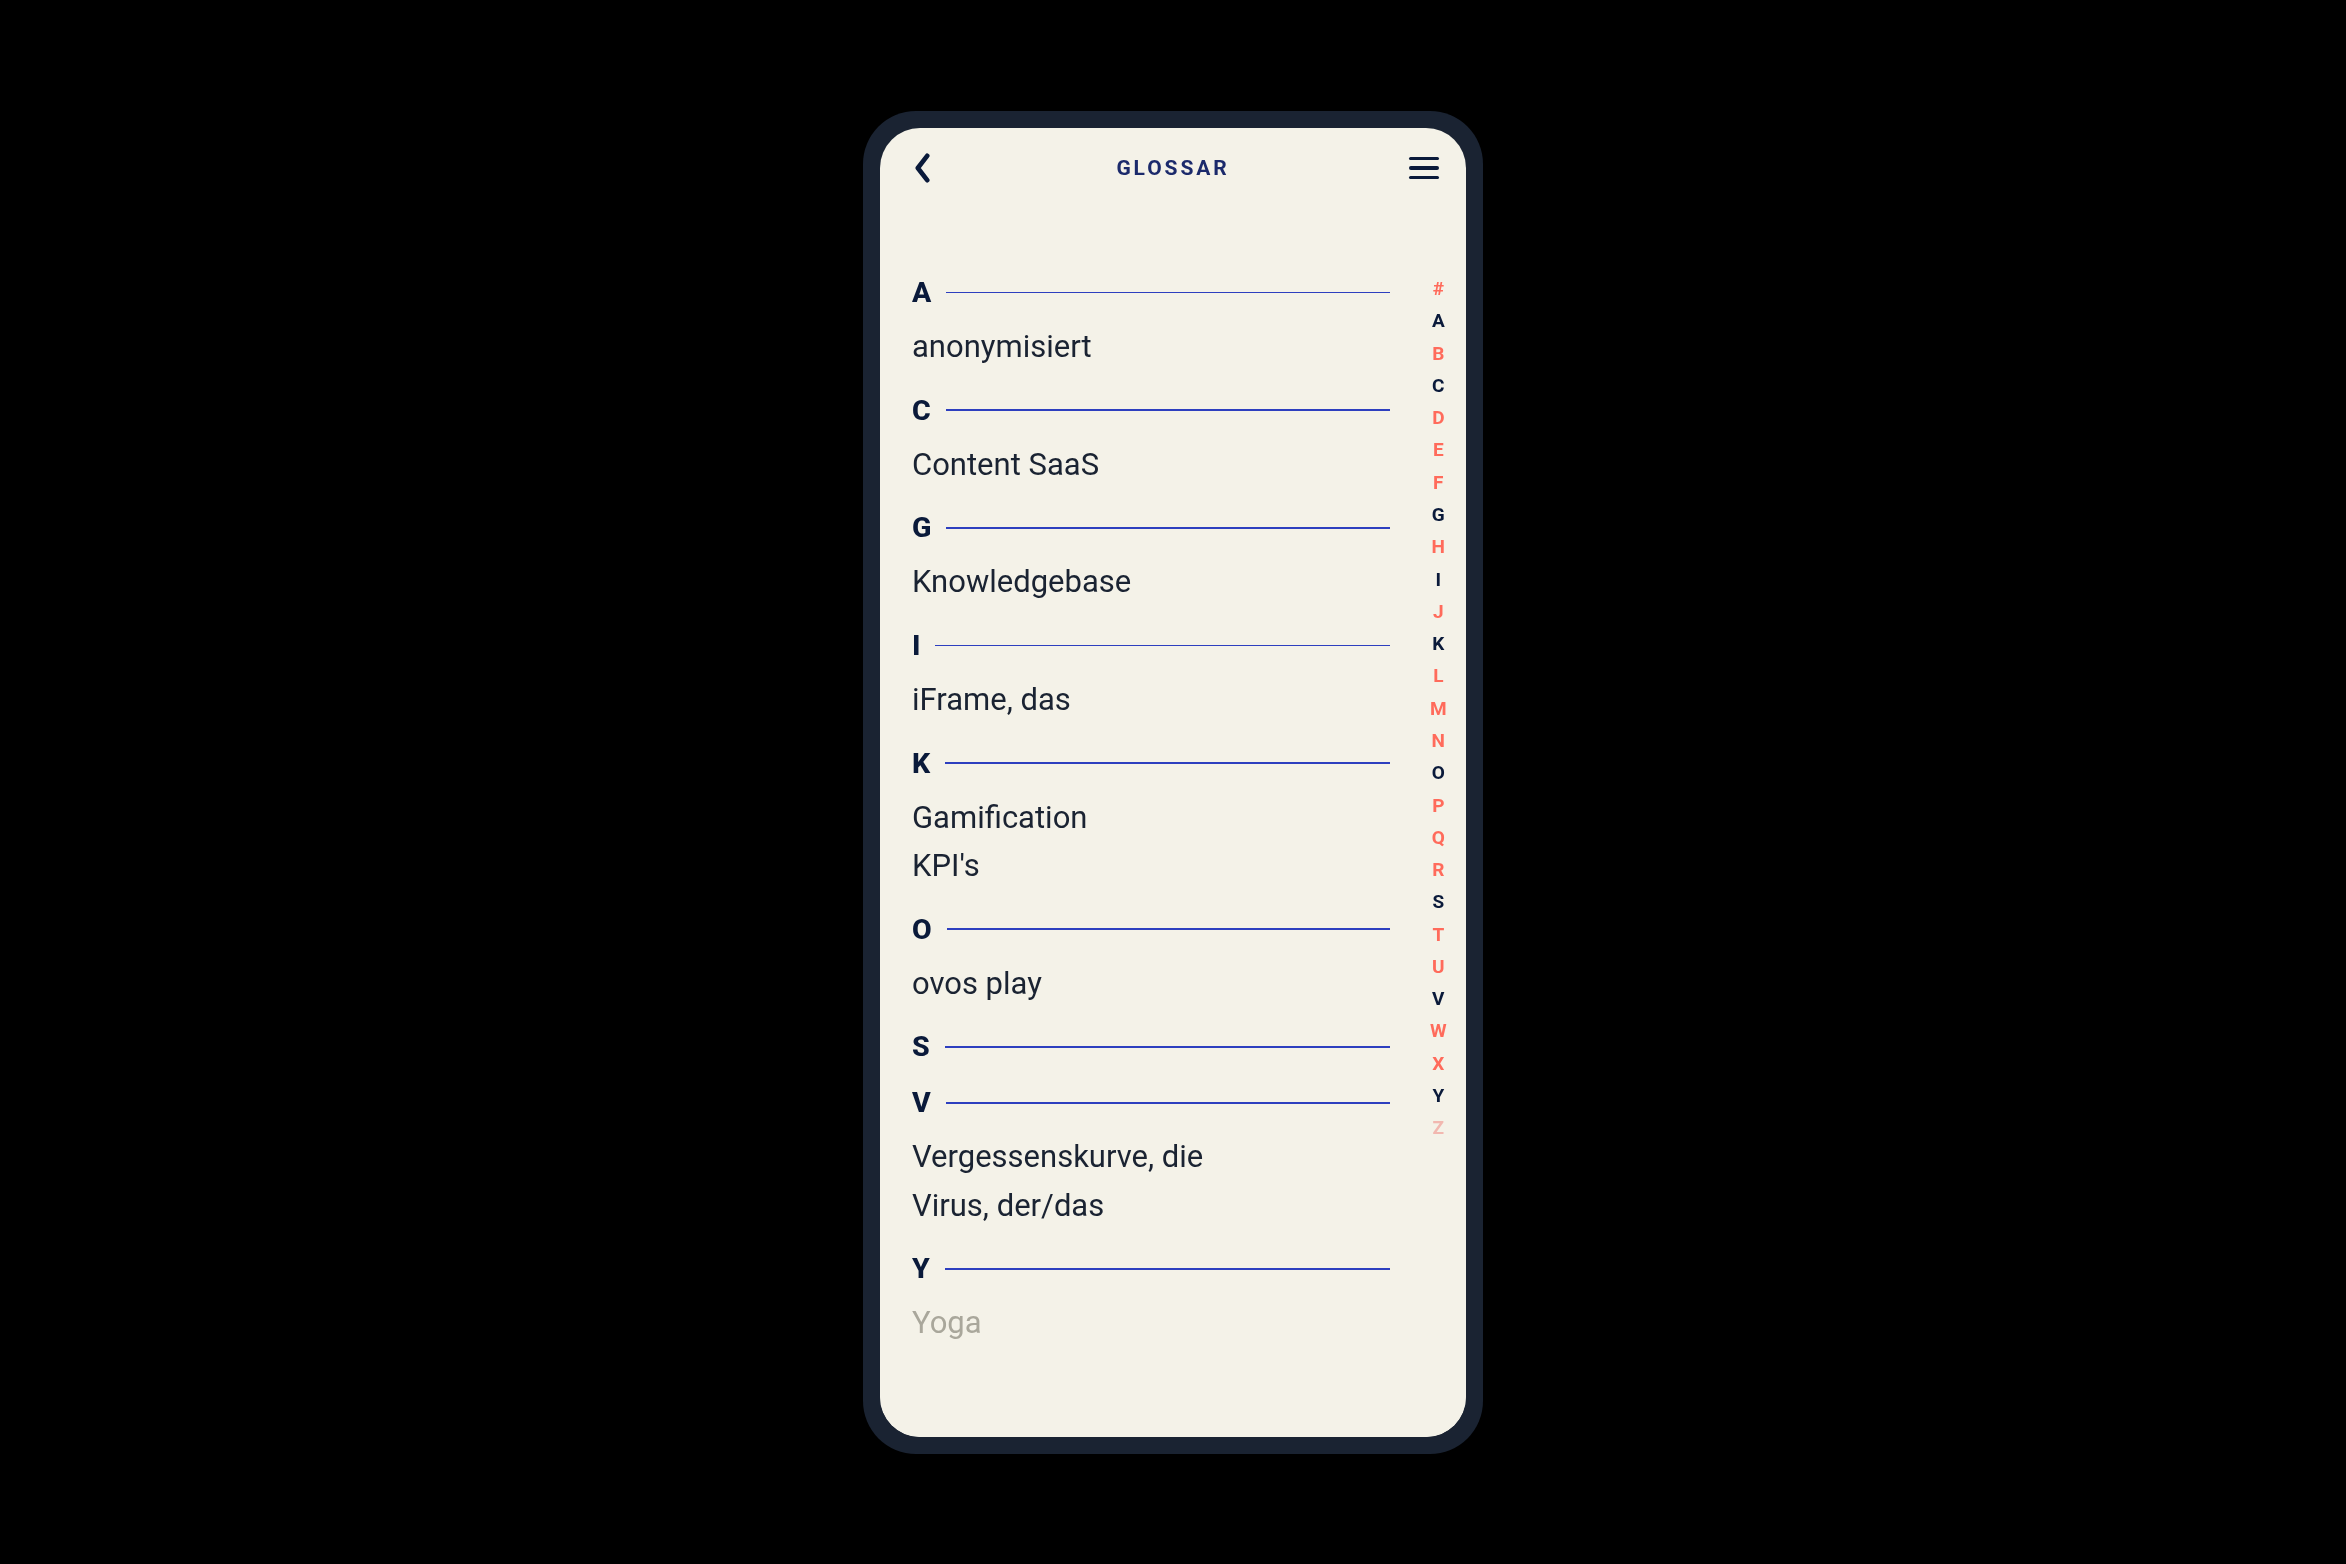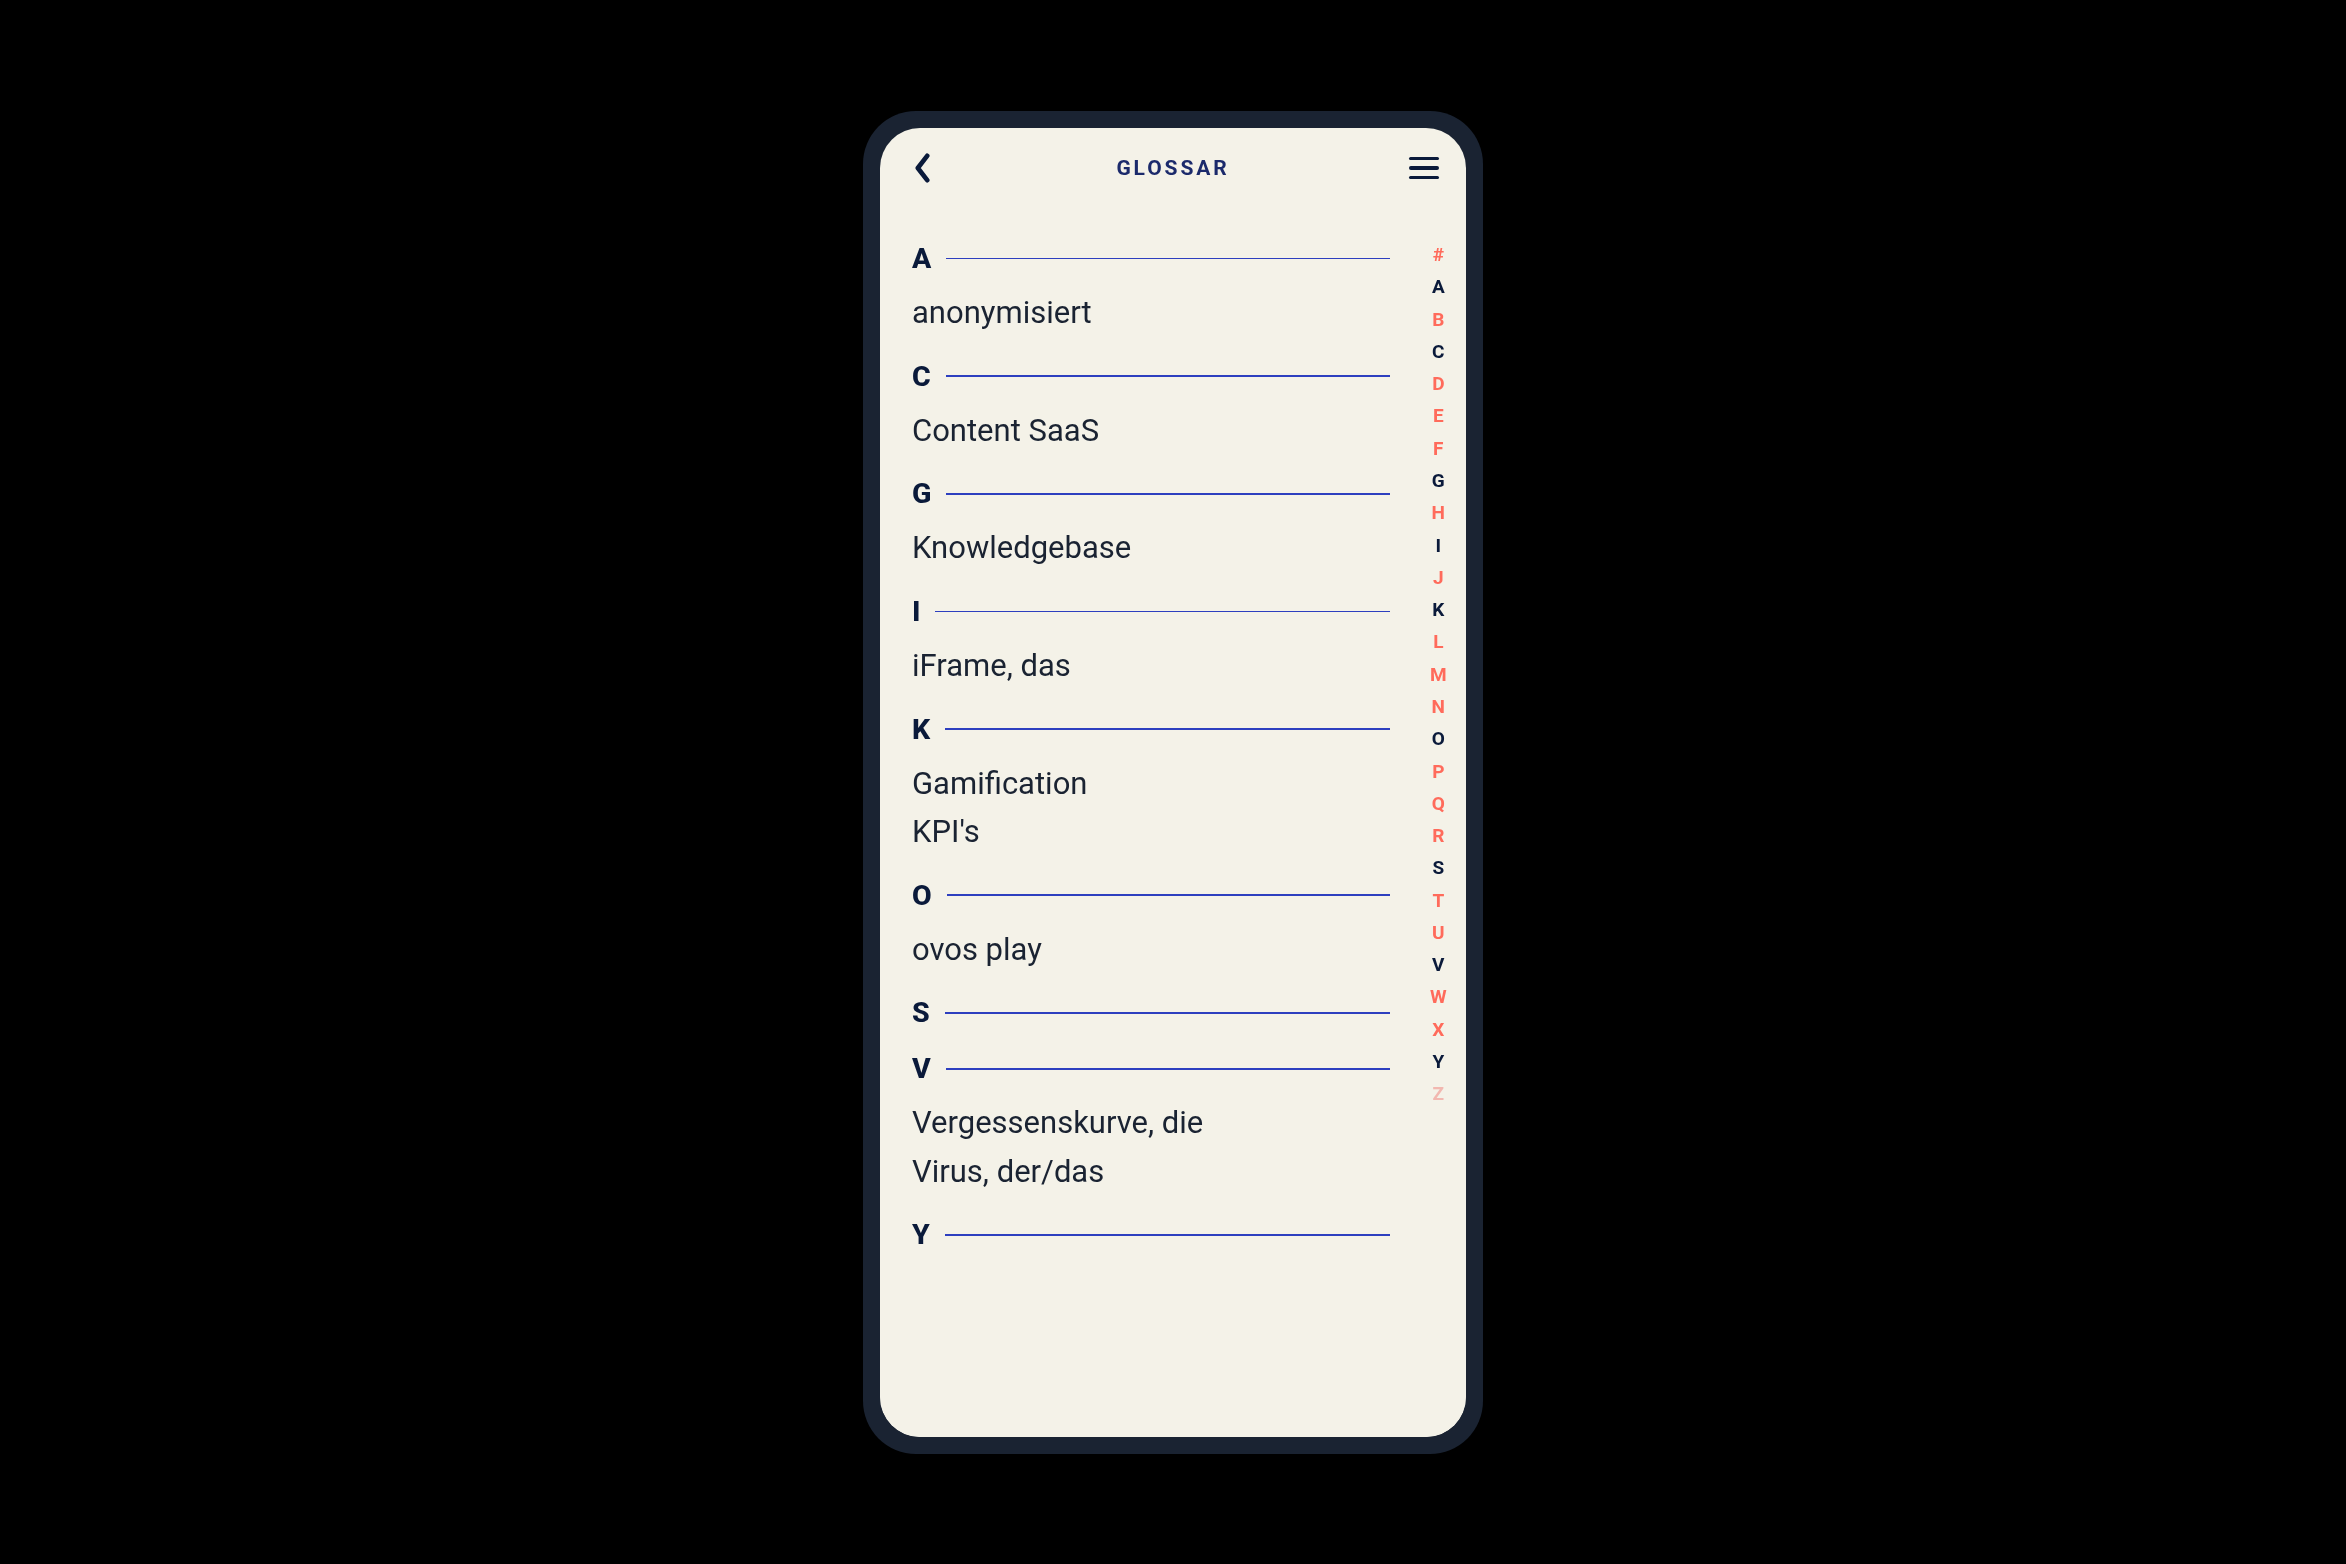--- a/index.html
+++ b/index.html
@@ -23,20 +23,21 @@
   }
   .phone-screen {
     width: 100%;
     height: 100%;
     background: #f4f2e8;
     border-radius: 40px;
     overflow: hidden;
     position: relative;
     display: flex;
     flex-direction: column;
+    gap: 34px;
   }
   .header {
     display: flex;
     align-items: center;
     justify-content: space-between;
     padding: 25px 27px 17px 27px;
   }
   .back-btn {
     width: 30px;
     height: 30px;
@@ -207,20 +208,21 @@
               <div class="section-rule"></div>
             </div>
             <div class="entry">Vergessenskurve, die</div>
             <div class="entry">Virus, der/das</div>
           </div>
           <div class="section">
             <div class="section-header">
               <div class="section-letter">Y</div>
               <div class="section-rule"></div>
             </div>
+            <div class="entry faded">Yoga</div>
           </div>
         </div>
       <div class="index-rail" id="index-rail">
           <div class="index-item inactive">#</div>
           <div class="index-item">A</div>
           <div class="index-item inactive">B</div>
           <div class="index-item">C</div>
           <div class="index-item inactive">D</div>
           <div class="index-item inactive">E</div>
           <div class="index-item inactive">F</div>

